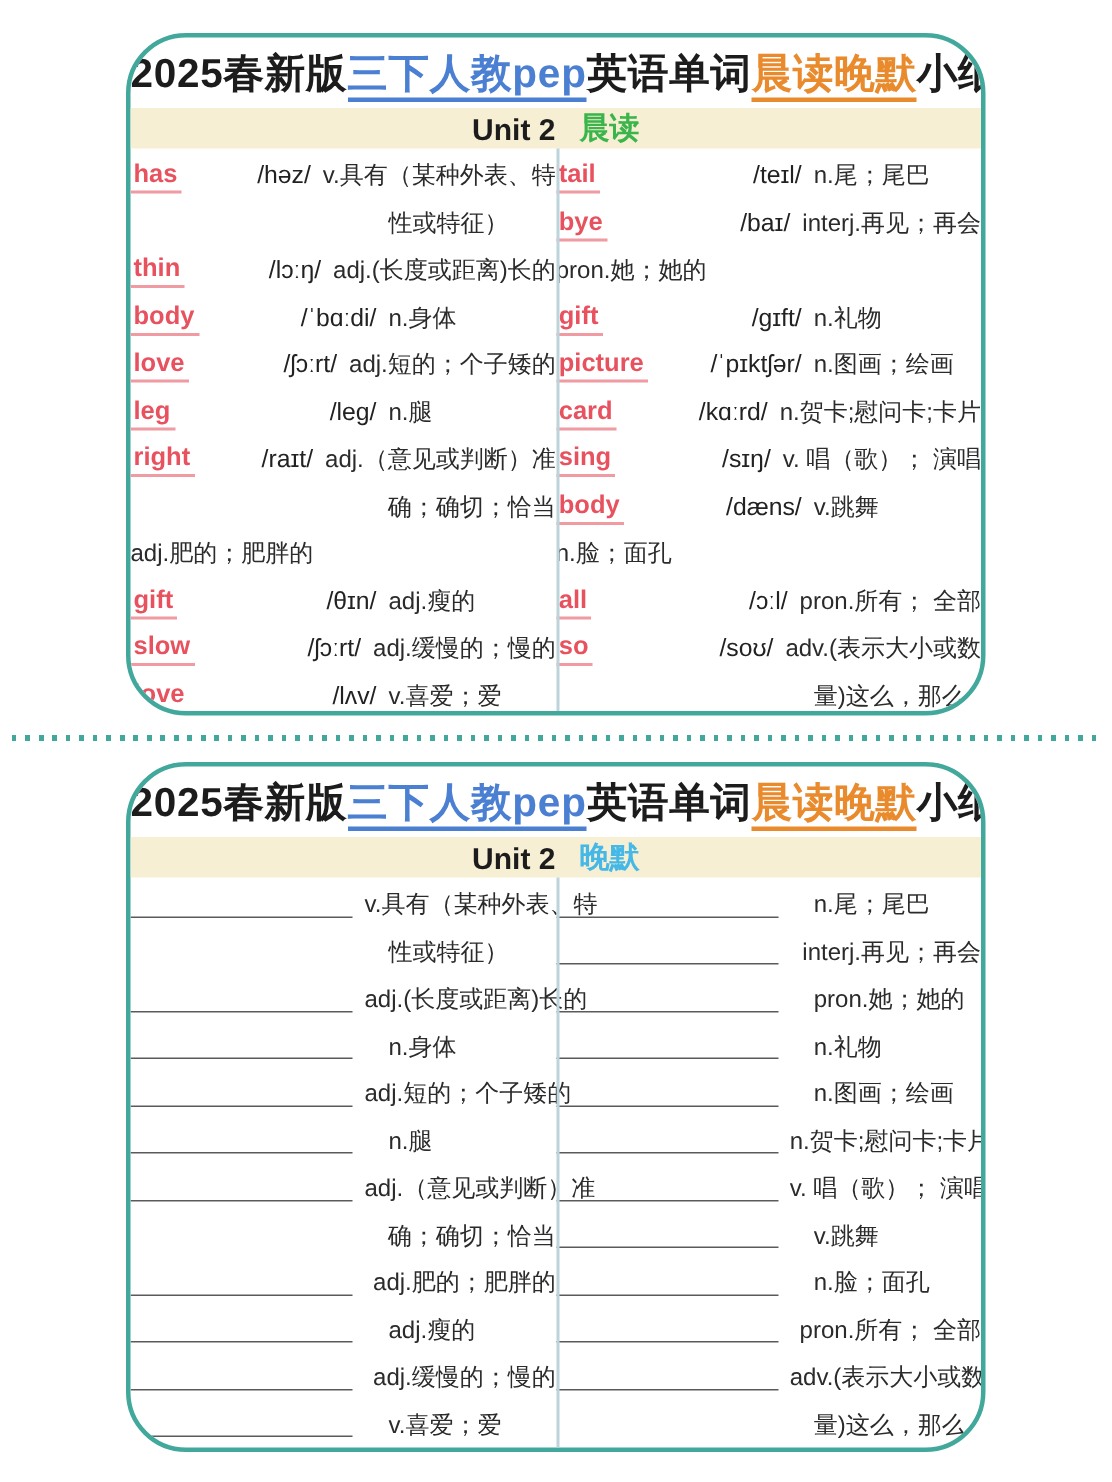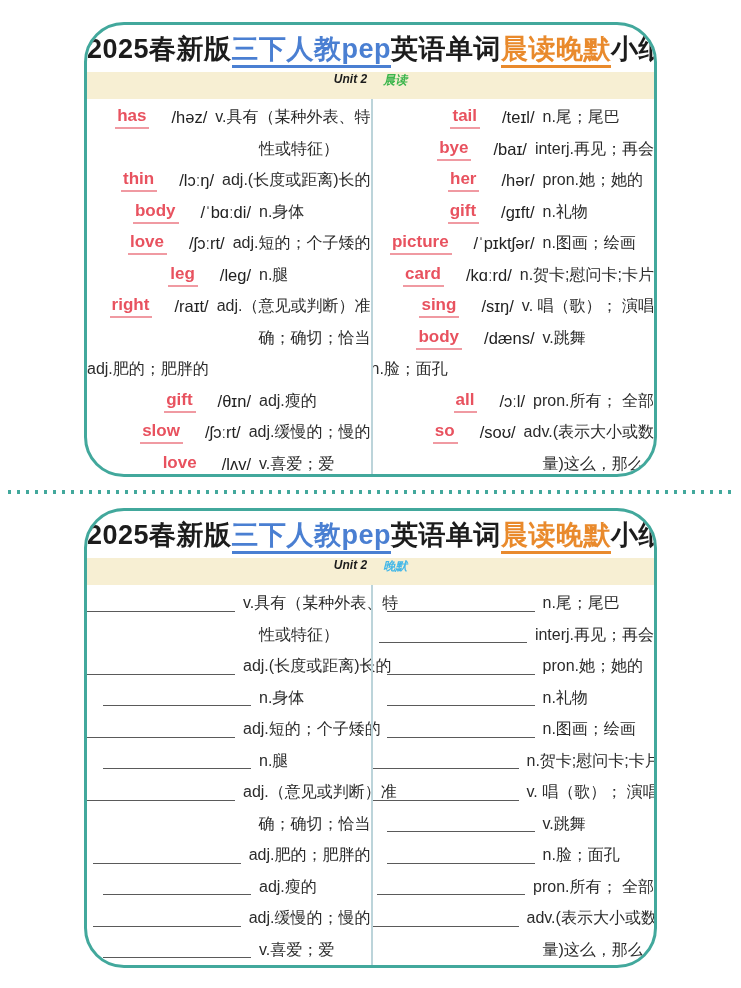--- a/index.html
+++ b/index.html
@@ -22,36 +22,36 @@
   .card-evening{height:460px;}
   .title{
     text-align:center;font-weight:800;font-size:27px;line-height:37px;
     padding-top:6px;letter-spacing:.5px;white-space:nowrap;
   }
   .tp{color:var(--ink);}
   .tp-blue{color:var(--blue);border-bottom:3px solid var(--blue);padding-bottom:1px;}
   .tp-orange{color:var(--orange);border-bottom:3px solid var(--orange);padding-bottom:1px;}
   .unit-bar{
     height:27px;margin-top:4px;background:var(--cream);
-    display:flex;align-items:flex-start;justify-content:center;
-    font-size:12px;font-weight:700;font-style:italic;
+    display:flex;align-items:flex-end;justify-content:center;
+    font-size:20px;font-weight:700;
   }
   .unit-mode{margin-left:16px;}
   .mode-green{color:var(--green);}
   .mode-blue{color:var(--skyblue);}
   .words{display:flex;position:relative;padding-top:3px;}
   .words::after{
     content:"";position:absolute;left:50%;top:0;bottom:-60px;width:2px;
     background:var(--coldiv);
   }
   .col{width:50%;box-sizing:border-box;}
   .line{display:flex;align-items:center;height:31.5px;}
   .wordcol{
     width:172px;box-sizing:border-box;padding-right:8px;
-    display:flex;justify-content:flex-end;align-items:center;white-space:nowrap;gap:19px;
+    display:flex;justify-content:space-between;align-items:center;white-space:nowrap;gap:19px;
   }
   .word{
     color:var(--red);font-weight:700;font-size:17px;
     border-bottom:2px solid var(--pink);padding:0 3px 1px 2px;
   }
   .pron{color:#222222;font-size:16.5px;margin-left:3px;}
   .blank{width:148px;height:15px;border-bottom:1.6px solid var(--blankline);}
   .def{font-size:16px;font-weight:400;color:#2b2b2b;white-space:nowrap;}
   .dotted{
     height:4px;margin:13px 8px 14px 8px;
@@ -153,24 +153,20 @@
           <span class="def">n.尾；尾巴</span>
         </div>
         <div class="line">
           <span class="wordcol">
             <span class="word">bye</span>
             <span class="pron">/baɪ/</span>
           </span>
           <span class="def">interj.再见；再会</span>
         </div>
         <div class="line">
-          <span class="wordcol">
-            <span class="word">her</span>
-            <span class="pron">/hər/</span>
-          </span>
           <span class="def">pron.她；她的</span>
         </div>
         <div class="line">
           <span class="wordcol">
             <span class="word">gift</span>
             <span class="pron">/gɪft/</span>
           </span>
           <span class="def">n.礼物</span>
         </div>
         <div class="line">

